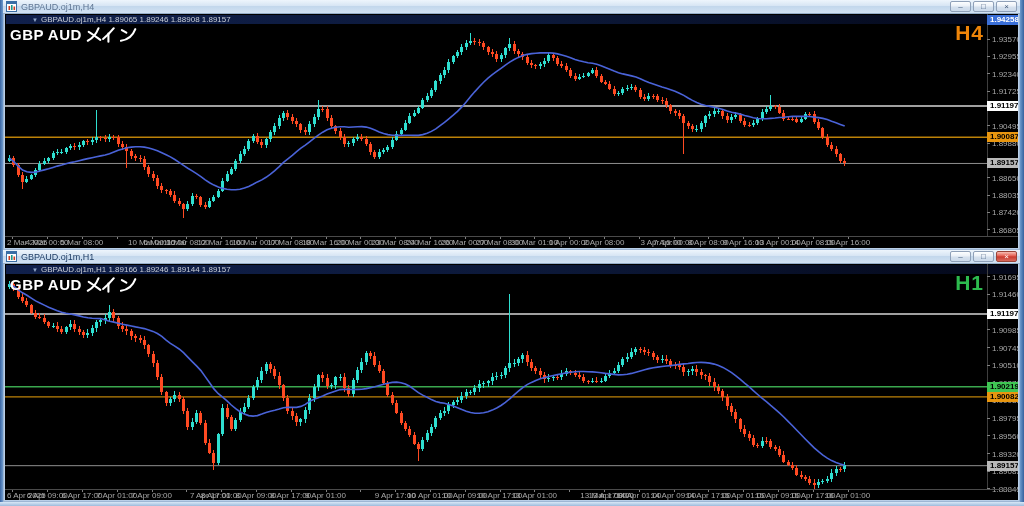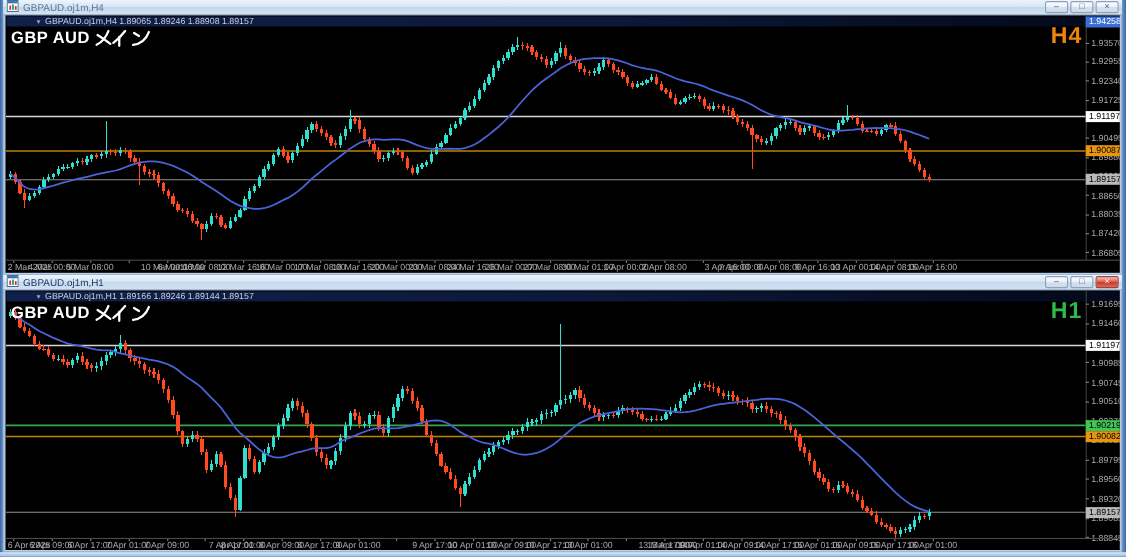--- a/index.html
+++ b/index.html
@@ -32,21 +32,21 @@
   .biglabel{position:absolute;left:5px;top:11px;color:#fff;font-weight:bold;font-size:15px;
       letter-spacing:.5px;display:flex;align-items:center;gap:4px;white-space:nowrap;}
   .kana{margin-top:1px;}
   .tflabel{position:absolute;right:34px;top:7px;font-size:21px;font-weight:bold;letter-spacing:1px;}
   svg.plot{position:absolute;left:0;top:0;}
   .vsep{position:absolute;left:982px;top:0;width:1px;background:#3f3f3f;}
   .paxis{position:absolute;left:983px;top:0;width:30px;}
   .ptick{position:absolute;left:4px;transform:translateY(-50%);font-size:8px;color:#a9a9a9;white-space:nowrap;}
   .pdash{position:absolute;left:-1px;width:3px;height:1px;background:#808080;}
   .pbox{position:absolute;left:-1px;width:32px;height:10px;transform:translateY(-50%);
-      font-size:8px;line-height:10px;padding-left:3px;box-sizing:border-box;color:#000;white-space:nowrap;}
+      font-size:8px;line-height:10px;padding-left:3px;box-sizing:border-box;color:#000;white-space:nowrap;font-weight:bold;}
   .taxis{position:absolute;left:0;width:1013px;height:11px;border-top:1px solid #4a4a4a;}
   .ttick{position:absolute;top:1px;font-size:8px;color:#a8a8a8;white-space:nowrap;transform:translateX(-50%);}
   .tdash{position:absolute;top:0;width:1px;height:2px;background:#808080;}
   .bottomstrip{position:absolute;left:0;bottom:0;width:100%;height:4px;
       background:linear-gradient(180deg,#d9e8f7 0%,#9dbbdc 100%);}
 </style>
 </head>
 <body>
 
 <div class="app">

